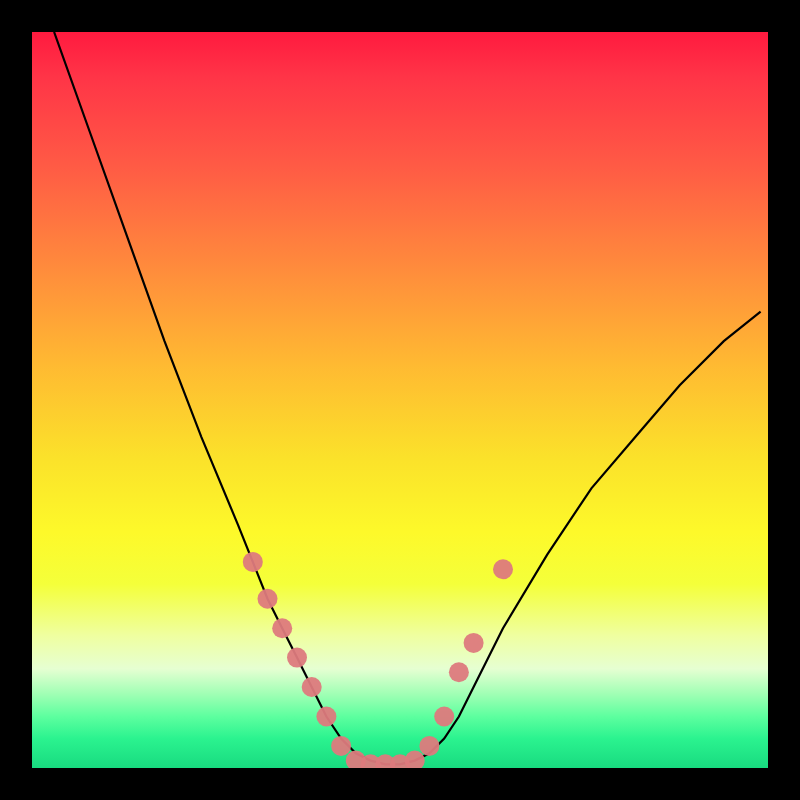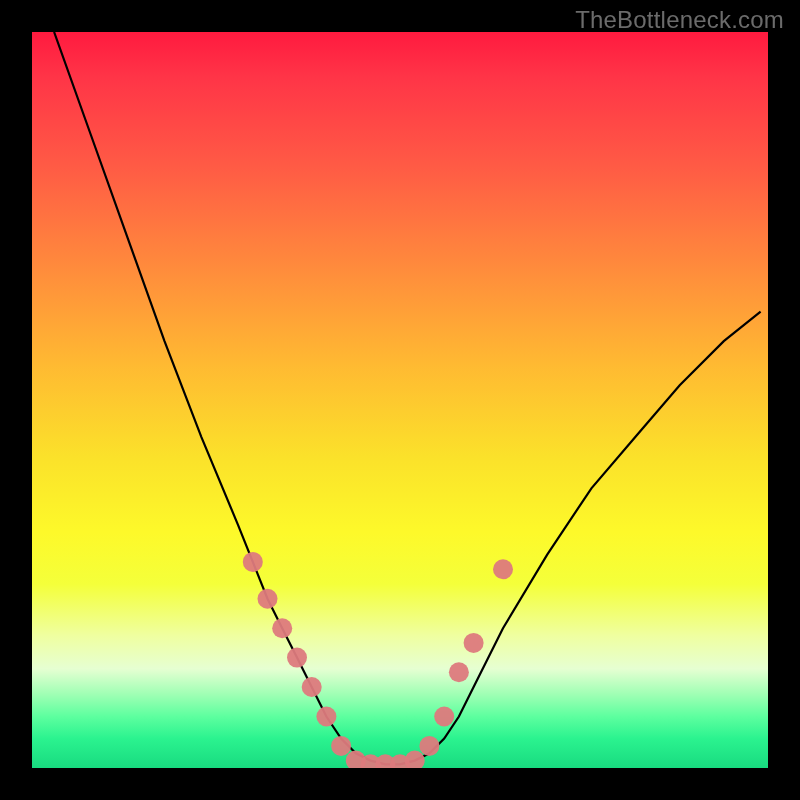--- a/index.html
+++ b/index.html
@@ -77,14 +77,13 @@
           <circle cx="368.0" cy="732.3" r="10" fill="#dd7a7d" fill-opacity="0.95"></circle>
           <circle cx="382.7" cy="728.6" r="10" fill="#dd7a7d" fill-opacity="0.95"></circle>
           <circle cx="397.4" cy="713.9" r="10" fill="#dd7a7d" fill-opacity="0.95"></circle>
           <circle cx="412.2" cy="684.5" r="10" fill="#dd7a7d" fill-opacity="0.95"></circle>
           <circle cx="426.9" cy="640.3" r="10" fill="#dd7a7d" fill-opacity="0.95"></circle>
           <circle cx="441.6" cy="610.9" r="10" fill="#dd7a7d" fill-opacity="0.95"></circle>
           <circle cx="471.0" cy="537.3" r="10" fill="#dd7a7d" fill-opacity="0.95"></circle>
         </g>
     </svg>
   </div>
-  <div class="watermark">TheBottleneck.com</div>
 </div>
 
 </body></html>

